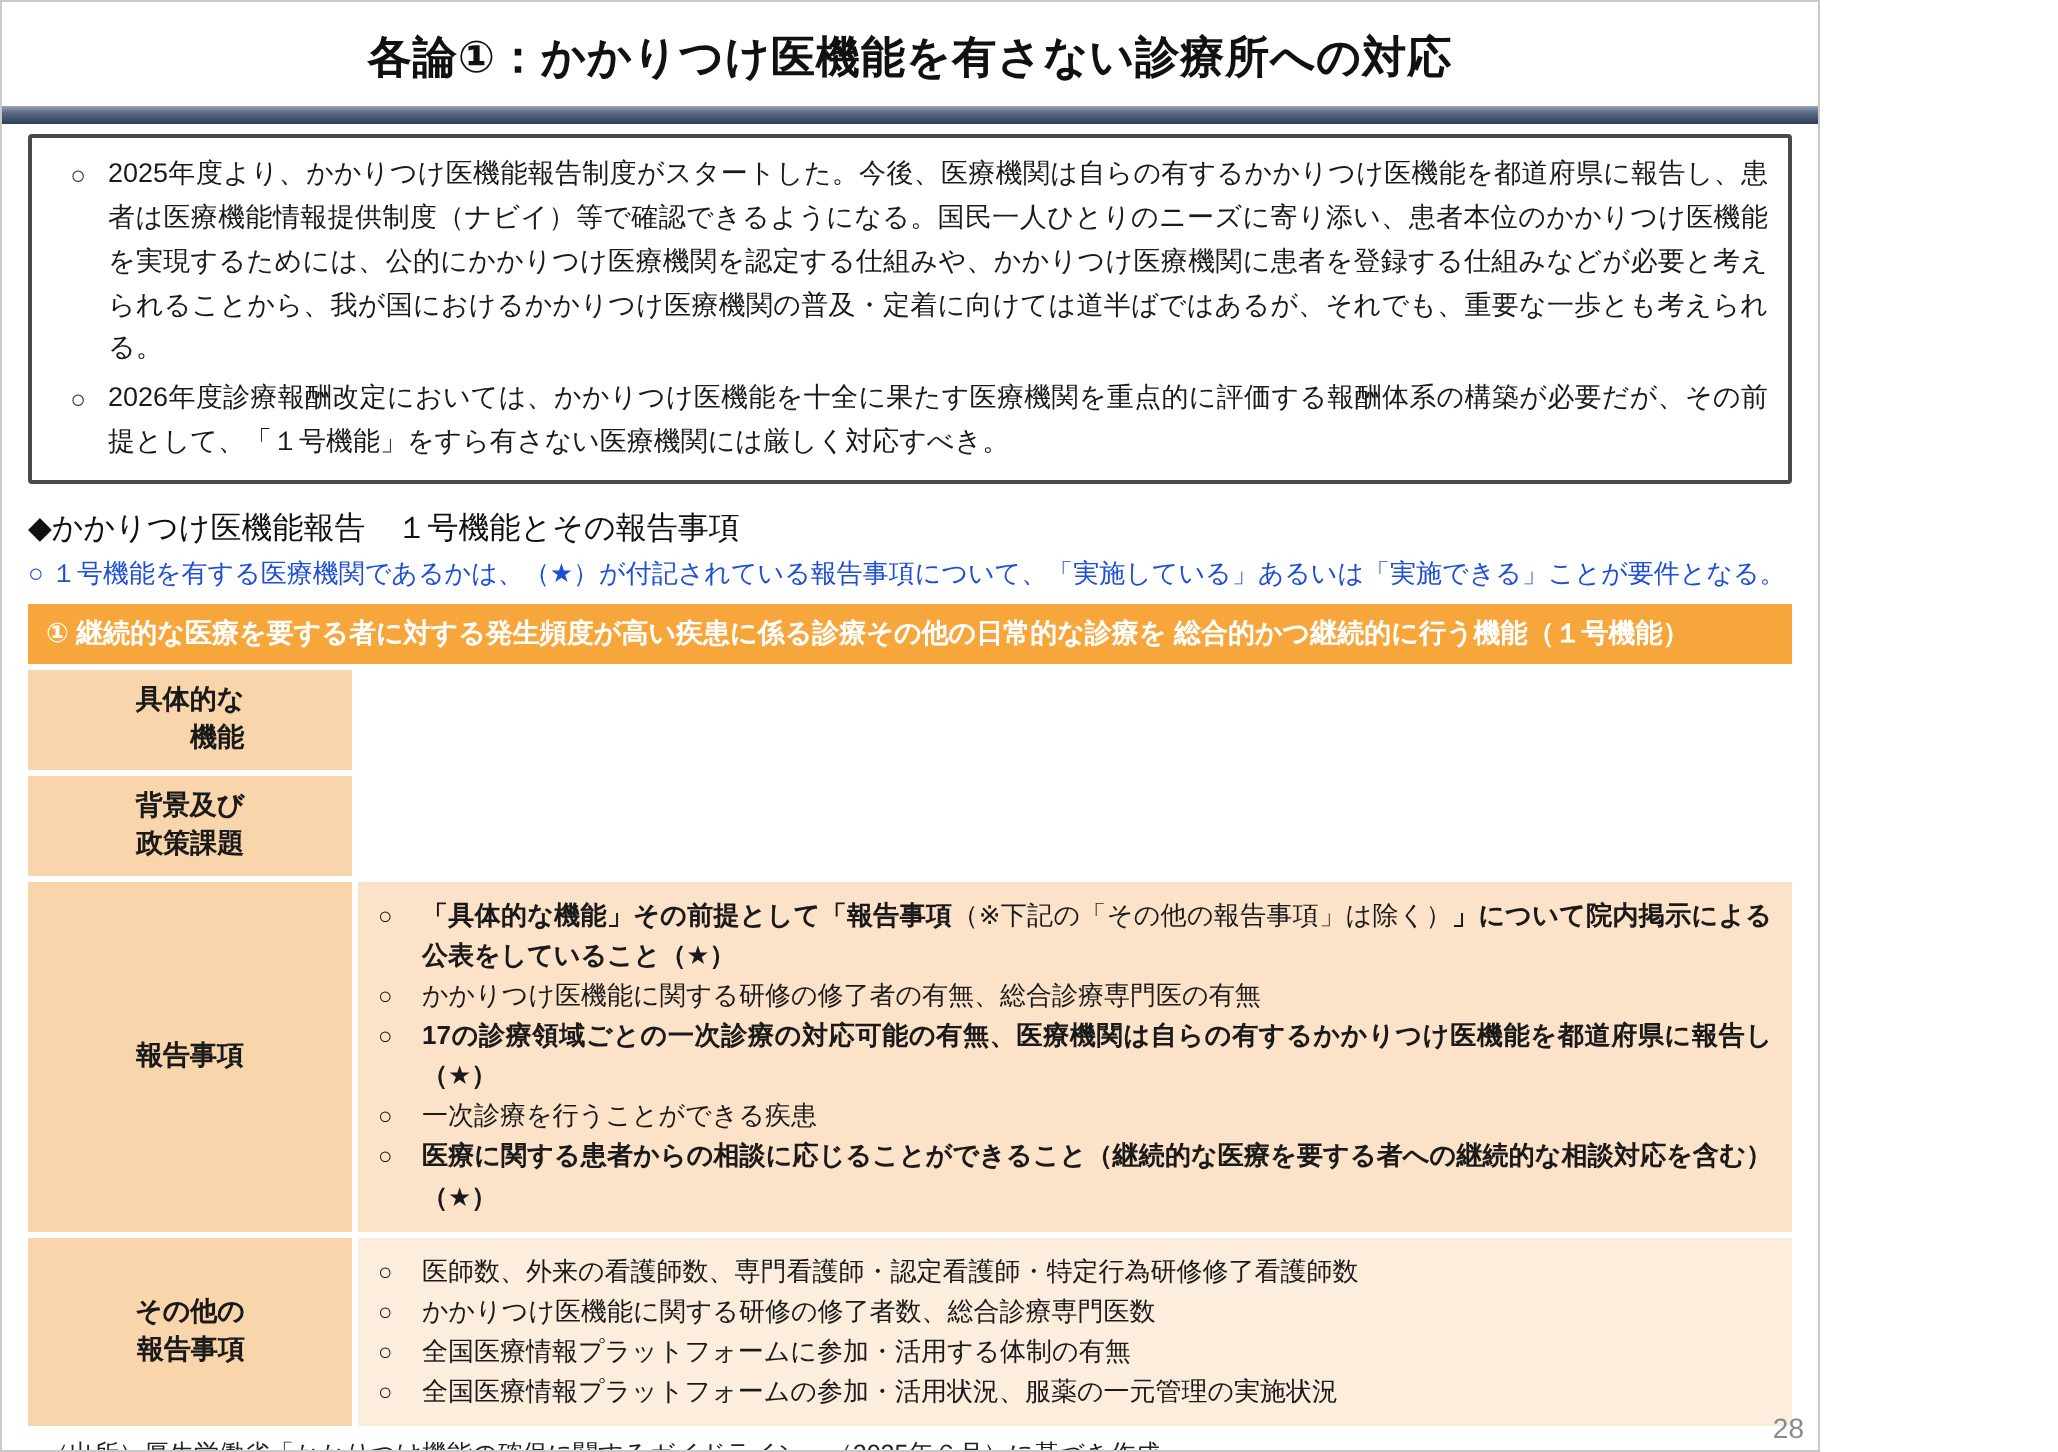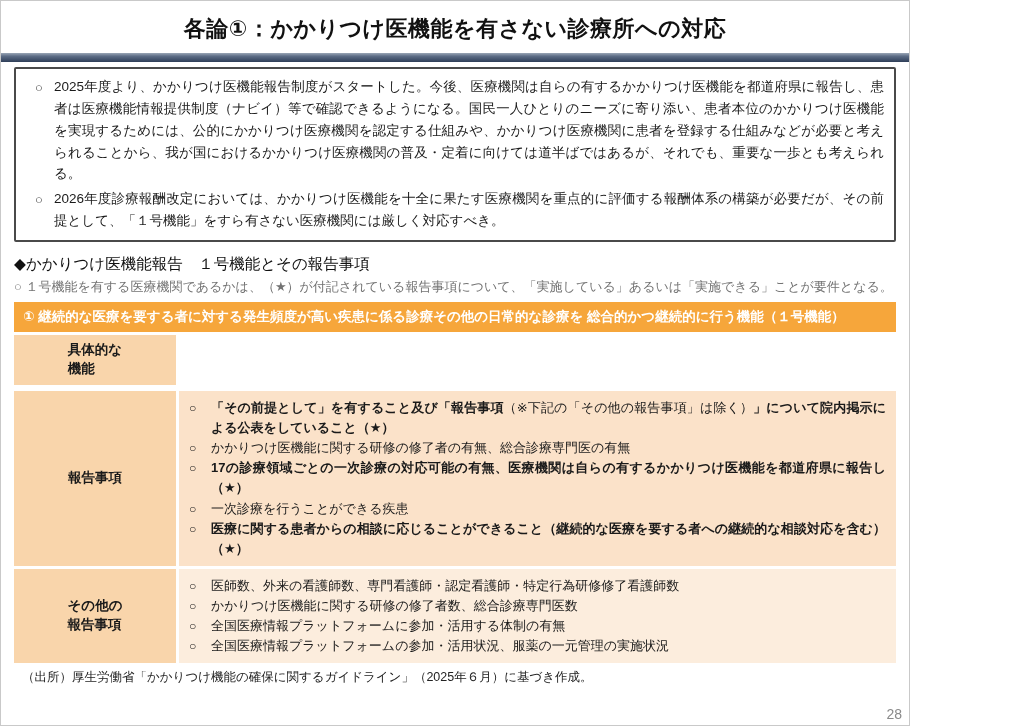--- a/index.html
+++ b/index.html
@@ -7,25 +7,25 @@
   .page{position:relative;width:910px;height:726px;background:#ffffff;border:1px solid #c9c9c9;box-sizing:border-box;overflow:hidden;}
   .title{text-align:center;font-size:22px;font-weight:bold;letter-spacing:.5px;padding-top:13px;color:#111;}
   .title-bar{height:9px;width:100%;margin-top:9px;background:linear-gradient(180deg,#9aa6b6 0%,#5d6d86 35%,#2e3e58 100%);}
   .content{padding:0 13px;}
   .summary-box{margin-top:5px;border:2px solid #4a4a4a;border-radius:2px;padding:7px 10px 8px 8px;background:#fff;}
   .bullet-row{display:flex;align-items:flex-start;font-size:13.5px;line-height:1.62;text-align:justify;}
   .bullet-row + .bullet-row{margin-top:3px;}
   .bullet-marker{flex:0 0 30px;text-align:center;font-size:13px;padding-top:1px;color:#333;}
   .bullet-text{flex:1;}
   .section-heading{margin-top:12px;font-size:15.5px;font-weight:normal;color:#111;}
-  .section-note{margin-top:3px;font-size:13px;color:#737373;}
+  .section-note{margin-top:3px;font-size:13px;color:#1d4ed8;}
   .func-table{margin-top:6px;}
   .table-header{background:#F6A63B;color:#fff;font-weight:bold;font-size:13.5px;padding:6px 9px;}
   .row{display:grid;grid-template-columns:162px 1fr;column-gap:3px;margin-top:3px;}
-  .label-cell{background:#F9D5AB;display:flex;align-items:center;justify-content:center;text-align:left;font-weight:bold;font-size:13.5px;white-space:pre-line;line-height:1.4;padding:6px 4px;}
+  .label-cell{background:#F9D5AB;display:flex;align-items:center;justify-content:center;text-align:right;font-weight:bold;font-size:13.5px;white-space:pre-line;line-height:1.4;padding:6px 4px;}
   .body-cell{background:#FBE2C9;padding:7px 10px;font-size:13px;line-height:1.5;text-align:justify;}
   .body-cell.alt{background:#FCEDDD;}
   .cell-text.b{font-weight:bold;}
   .li{display:flex;align-items:flex-start;line-height:1.55;}
   .li .marker{flex:0 0 22px;font-size:12px;padding-top:1px;}
   .li .li-text{flex:1;}
   .b{font-weight:bold;}
   .source-line{margin-top:6px;font-size:12.5px;color:#222;padding-left:8px;}
   .page-number{position:absolute;right:7px;bottom:3px;font-size:14px;color:#8a8a8a;}
 </style>
@@ -53,27 +53,29 @@
     <div class="section-note">○ １号機能を有する医療機関であるかは、（★）が付記されている報告事項について、「実施している」あるいは「実施できる」ことが要件となる。</div>
 
     <div class="func-table">
       <div class="table-header">① 継続的な医療を要する者に対する発生頻度が高い疾患に係る診療その他の日常的な診療を 総合的かつ継続的に行う機能（１号機能）</div>
       <div>
           <div class="row">
             <div class="label-cell">具体的な
 機能</div>
           </div>
           <div class="row">
+            <div class="label-cell">背景及び
+政策課題</div>
           </div>
           <div class="row">
             <div class="label-cell">報告事項</div>
             <div class="body-cell">
               <div class="li">
                 <span class="marker">○</span>
-                <span class="li-text"><span class="b">「その前提として」を有すること及び「報告事項</span><span>（※下記の「その他の報告事項」は除く）</span><span class="b">」について院内掲示による公表をしていること（★）</span></span>
+                <span class="li-text"><span class="b">「具体的な機能」その前提として「報告事項</span><span>（※下記の「その他の報告事項」は除く）</span><span class="b">」について院内掲示による公表をしていること（★）</span></span>
               </div>
               <div class="li">
                 <span class="marker">○</span>
                 <span class="li-text"><span>かかりつけ医機能に関する研修の修了者の有無、総合診療専門医の有無</span></span>
               </div>
               <div class="li">
                 <span class="marker">○</span>
                 <span class="li-text"><span class="b">17の診療領域ごとの一次診療の対応可能の有無、医療機関は自らの有するかかりつけ医機能を都道府県に報告し（★）</span></span>
               </div>
               <div class="li">

